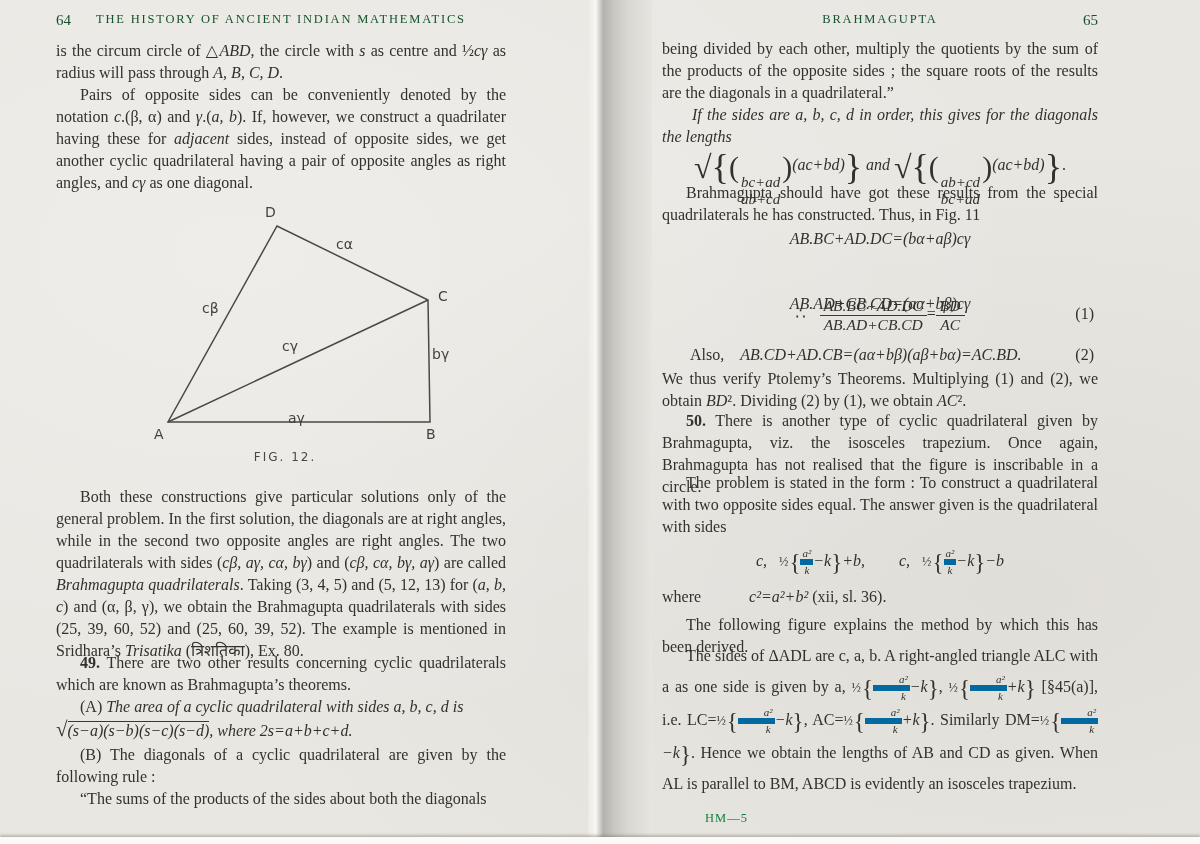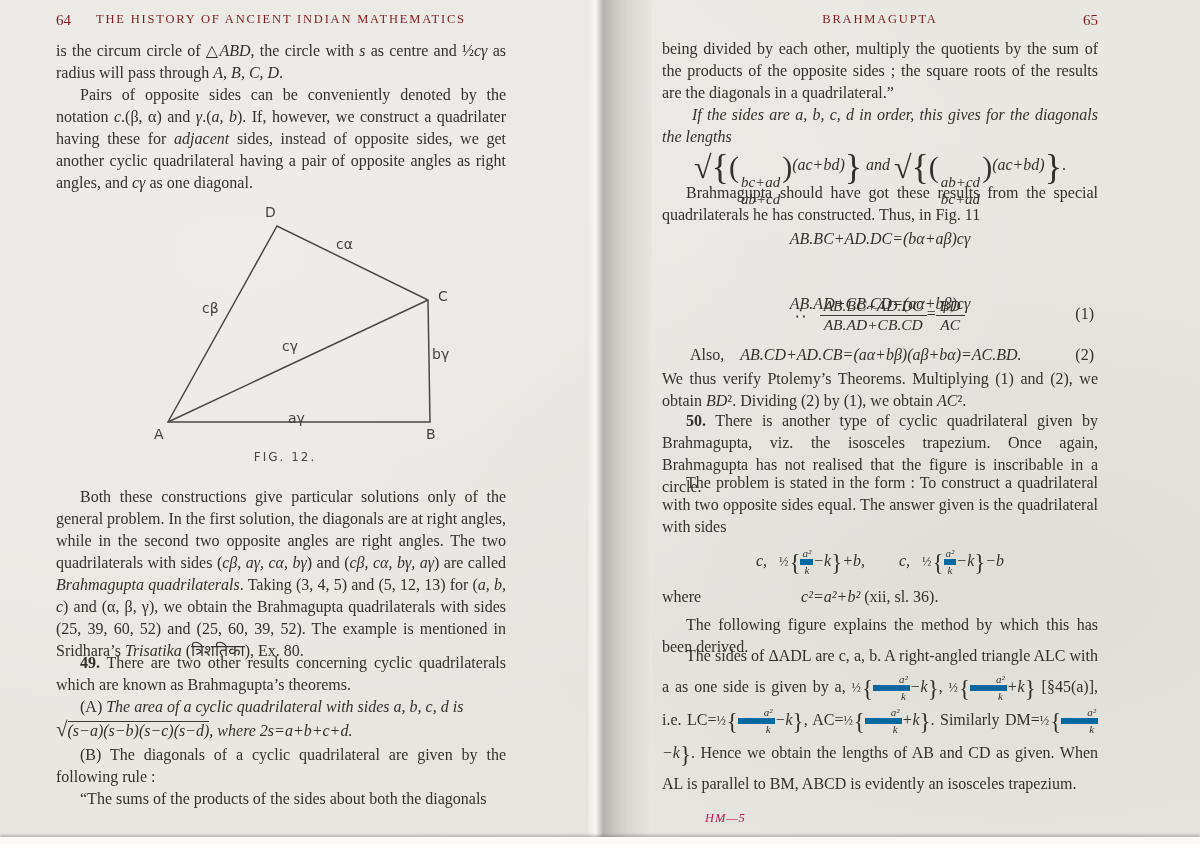--- a/index.html
+++ b/index.html
@@ -15,21 +15,21 @@
         background:linear-gradient(90deg,#eceae5 0%,#f8f7f3 12%,#b4b2ad 24%,#c8c6c1 40%,#d9d7d2 62%,#e7e5e0 100%);}
   .edge-bottom{position:absolute;left:0;bottom:0;width:1200px;height:7px;background:#fbfaf7;
         box-shadow:0 -2px 3px rgba(90,88,82,0.35);}
   .blk{position:absolute;font-size:16px;line-height:22px;text-align:justify;}
   .L{left:56px;width:450px;}
   .R{left:662px;width:436px;}
   .ind{text-indent:24px;}
   .i{font-style:italic;}
   .b{font-weight:bold;}
   .ctr{text-align:center;}
-  .hdr{position:absolute;font-size:12.5px;letter-spacing:1.8px;color:#7f1d1d;}
+  .hdr{position:absolute;font-size:12.5px;letter-spacing:1.8px;color:#14532d;}
   .hdr .pn{font-size:15px;letter-spacing:0;}
   .hdr-title{position:absolute;left:0;right:0;text-align:center;top:0;}
   
   .fr{display:inline-block;vertical-align:middle;text-align:center;line-height:1.1;font-style:italic;margin-top:48px;}
   .fr .n,.fr .d{display:block;font-size:15px;padding:0 2px;}
   
   .frb{display:inline-block;vertical-align:middle;text-align:center;line-height:1.15;font-style:italic;}
   .frb .n{display:block;font-size:15.5px;padding:0 4px;border-bottom:1.2px solid #3a3833;}
   .frb .d{display:block;font-size:15.5px;padding:0 4px;}
   
@@ -42,21 +42,21 @@
   .bp{font-size:30px;vertical-align:middle;font-weight:300;line-height:1;font-style:normal;}
   .rad{font-size:32px;vertical-align:middle;font-style:normal;line-height:1;}
   .rad2{font-size:21px;font-style:normal;}
   .ovl{border-top:1.3px solid #3a3833;font-style:italic;}
   .eqtag{position:absolute;right:4px;top:50%;transform:translateY(-50%);font-style:normal;}
   .figwrap{position:absolute;left:140px;top:198px;width:360px;height:278px;}
   .figwrap svg{position:absolute;left:0;top:0;}
   .figlab{position:absolute;font-size:14px;color:#44423d;font-family:"DejaVu Sans",sans-serif;}
   .figcap{position:absolute;left:75px;top:252px;width:140px;text-align:center;
           font-size:12px;letter-spacing:2px;color:#4a4843;font-family:"DejaVu Sans",sans-serif;}
-  .footer{position:absolute;left:705px;top:811px;font-size:12.5px;letter-spacing:1px;color:#be185d;font-style:italic;}
+  .footer{position:absolute;left:705px;top:811px;font-size:12.5px;letter-spacing:1px;color:#15803d;}
   .gap{display:inline-block;width:34px;}
   .sgap{display:inline-block;width:12px;}
 </style>
 </head>
 <body>
 
 <div class="scan">
   <div class="paper-shade"></div>
 
   <div class="hdr" style="left:56px;top:12px;width:450px;">
@@ -164,21 +164,21 @@
   <div class="blk R ind" style="top:472px;">
     <span>The problem is stated in the form :  To construct a quadrilateral with two opposite sides equal.  The answer given is the quadrilateral with sides</span>
   </div>
 
   <div class="blk R ctr" style="top:538px;height:46px;line-height:46px;">
     <span class="i">c,</span><span class="sgap"></span><span class="half">½</span><span class="cb">{</span><span class="sfr"><span class="n">a²</span><span class="d">k</span></span><span class="i">−k</span><span class="cb">}</span><span class="i">+b,</span><span class="gap"></span><span class="i">c,</span><span class="sgap"></span><span class="half">½</span><span class="cb">{</span><span class="sfr"><span class="n">a²</span><span class="d">k</span></span><span class="i">−k</span><span class="cb">}</span><span class="i">−b</span>
   </div>
 
   <div class="blk R" style="top:586px;">
     <span>where</span>
-    <span class="i" style="margin-left:96px;">c²=a²+b²</span><span> (xii, sl. 36).</span>
+    <span class="i" style="margin-left:44px;">c²=a²+b²</span><span> (xii, sl. 36).</span>
   </div>
 
   <div class="blk R ind" style="top:614px;">
     <span>The following figure explains the method by which this has been derived.</span>
   </div>
 
   <div class="blk R ind" style="top:640px;line-height:31px;">
     <span>The sides of ΔADL are c, a, b.  A right-angled triangle ALC with a as one side is given by a,  </span><span class="half">½</span><span class="cb">{</span><span class="sfr"><span class="n">a²</span><span class="d">k</span></span><span class="i">−k</span><span class="cb">}</span><span>,  </span><span class="half">½</span><span class="cb">{</span><span class="sfr"><span class="n">a²</span><span class="d">k</span></span><span class="i">+k</span><span class="cb">}</span><span> [§45(a)], i.e. LC=</span><span class="half">½</span><span class="cb">{</span><span class="sfr"><span class="n">a²</span><span class="d">k</span></span><span class="i">−k</span><span class="cb">}</span><span>,   AC=</span><span class="half">½</span><span class="cb">{</span><span class="sfr"><span class="n">a²</span><span class="d">k</span></span><span class="i">+k</span><span class="cb">}</span><span>.  Similarly DM=</span><span class="half">½</span><span class="cb">{</span><span class="sfr"><span class="n">a²</span><span class="d">k</span></span><span class="i">−k</span><span class="cb">}</span><span>.  Hence we obtain the lengths of AB and CD as given.  When AL is parallel to BM, ABCD is evidently an isosceles trapezium.</span>
   </div>
 

